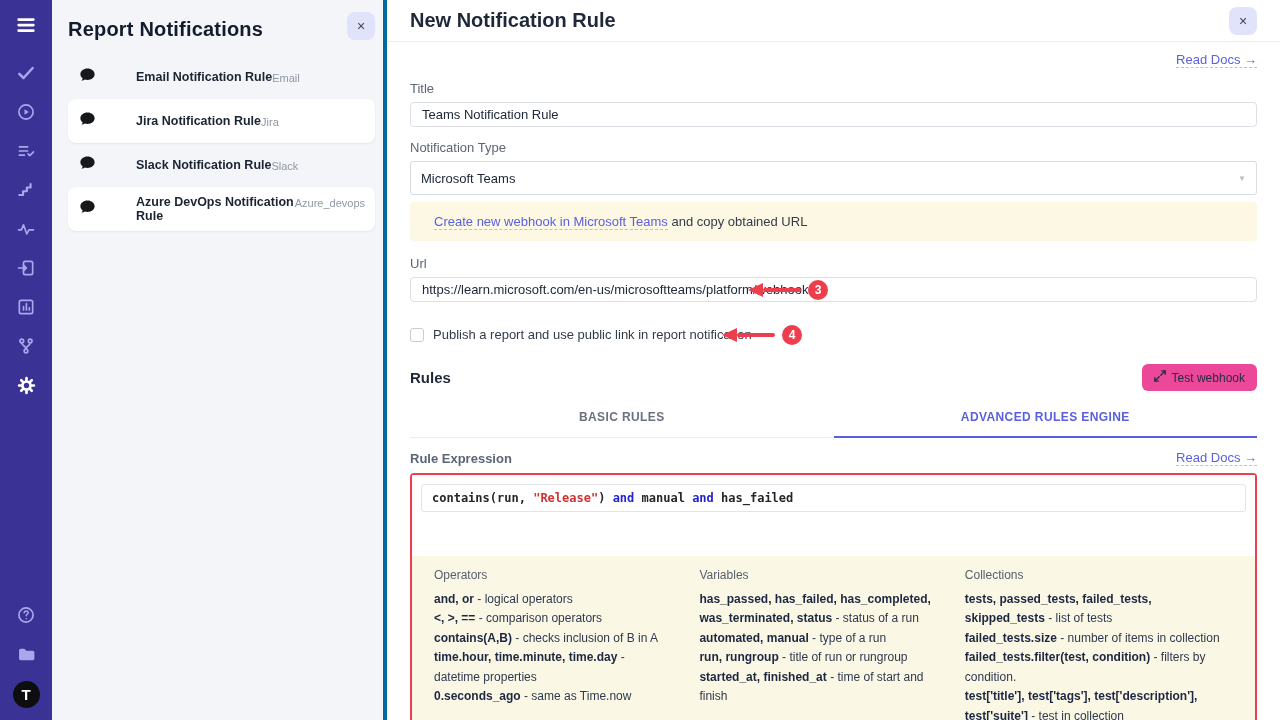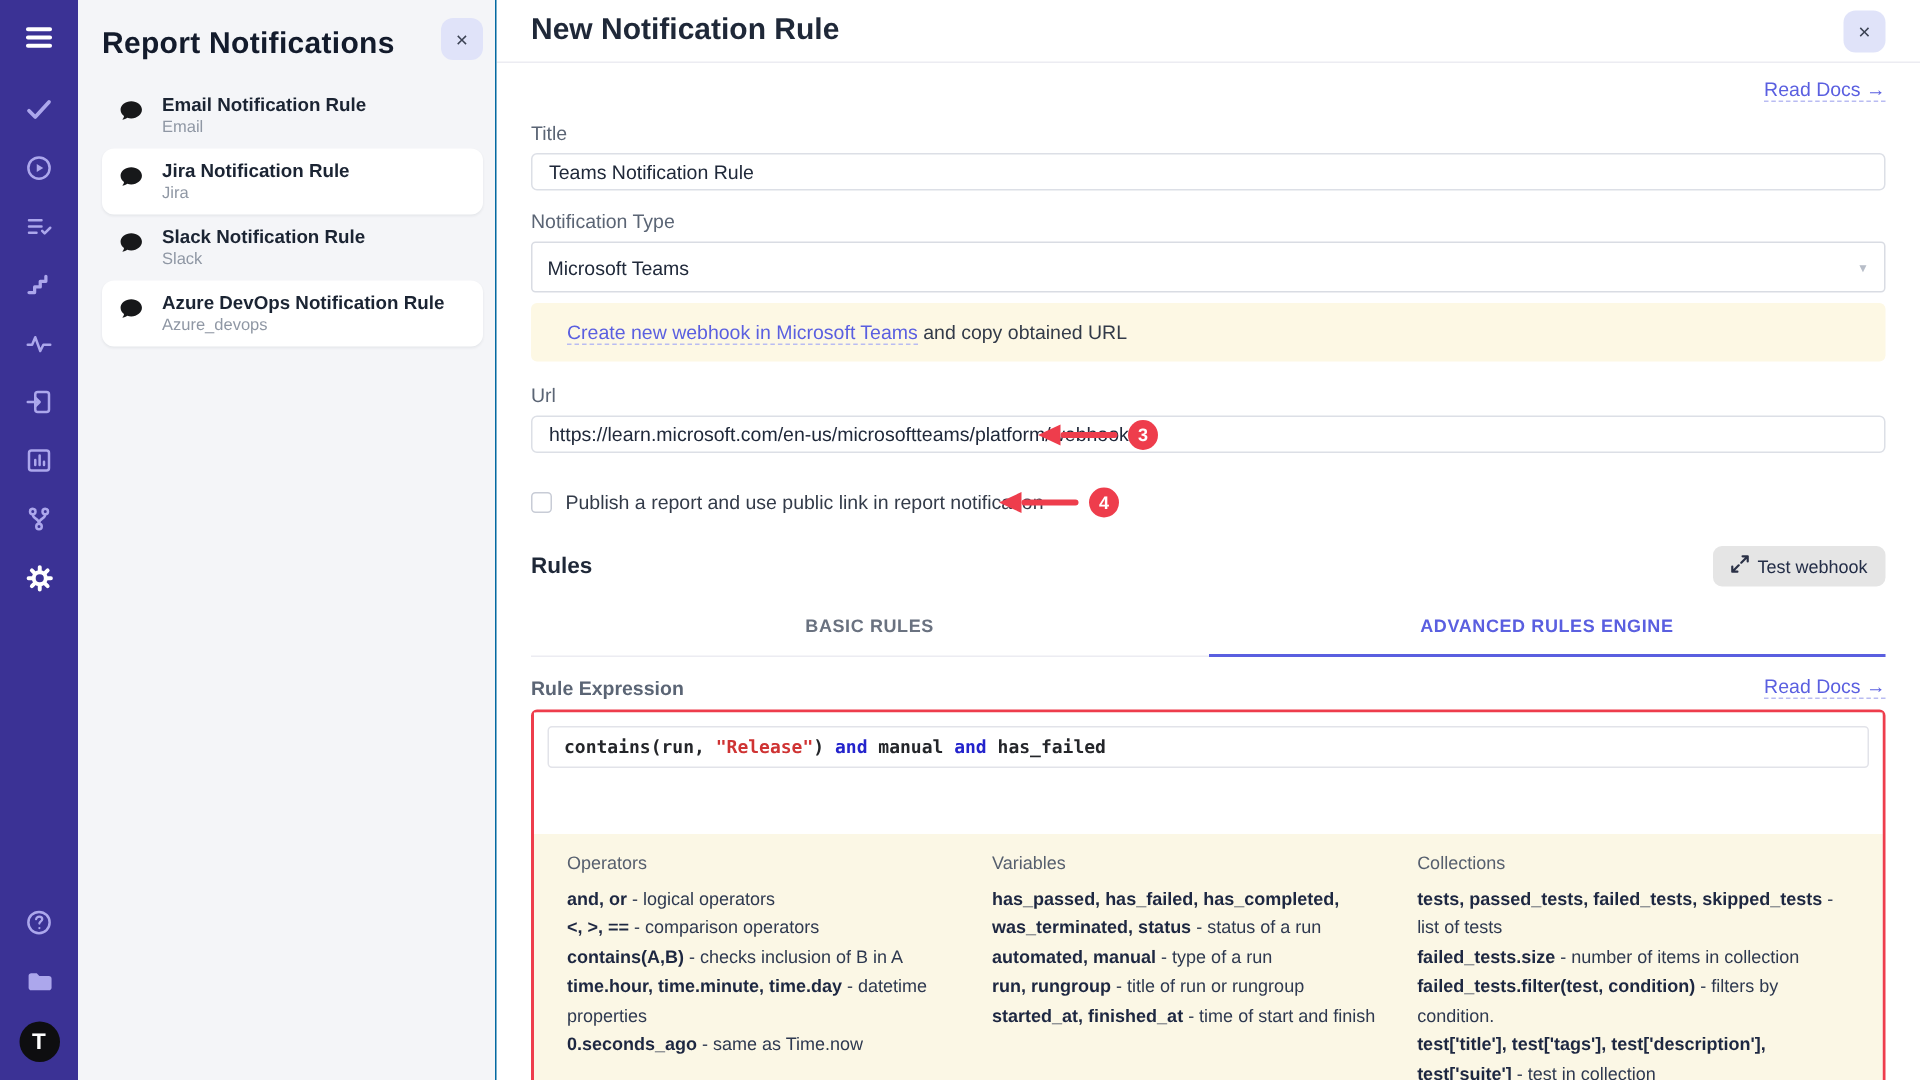--- a/index.html
+++ b/index.html
@@ -8,28 +8,28 @@
   .app { display:flex; width:1280px; height:720px; }
 
   
   .rail { width:52px; background:#3b3295; display:flex; flex-direction:column; align-items:center; padding:13px 0 12px; flex-shrink:0; }
   .rail-icon { width:24px; height:24px; display:flex; align-items:center; justify-content:center; margin-bottom:15px; cursor:pointer; }
   .rail-icon.menu { margin-bottom:24px; }
   .rail-spacer { flex:1; }
   .avatar { width:27px; height:27px; border-radius:50%; background:#0e0e10; color:#fff; font-weight:800; font-size:15px; display:flex; align-items:center; justify-content:center; }
 
   
-  .panel { width:279px; background:#f4f5f8; border-right:1px solid #0369a1; padding:12px 8px 0 16px; position:relative; flex-shrink:0; }
+  .panel { width:335px; background:#f4f5f8; border-right:4px solid #0369a1; padding:12px 8px 0 16px; position:relative; flex-shrink:0; }
   .panel-head { display:flex; align-items:flex-start; }
   .panel-title { font-size:20px; font-weight:800; color:#131b2c; letter-spacing:.2px; padding-top:6px; }
   .close-btn { width:28px; height:28px; border:none; background:#e0e3f9; border-radius:8px; color:#3c4354; font-size:14px; line-height:1; cursor:pointer; margin-left:auto; }
   .items { margin-top:14px; }
   .item { display:flex; align-items:center; gap:11px; height:44px; padding:0 10px; border-radius:8px; cursor:pointer; }
   .item.card { background:#fff; box-shadow:0 1px 2px rgba(20,25,40,.07); }
-  .item-txt { display:flex; flex-direction:column; }
+  .item-txt { display:flex; flex-direction:row;margin-left:28px; }
   .item-title { font-size:12.5px; font-weight:700; color:#1b2433; }
   .item-sub { font-size:11px; color:#8f97a4; margin-top:2px; }
 
   
   .content { flex:1; background:#fff; display:flex; flex-direction:column; }
   .topbar { height:42px; display:flex; align-items:center; padding:0 23px; border-bottom:1px solid #ececf2; flex-shrink:0; }
   .topbar h1 { font-size:20px; font-weight:700; color:#1f2838; }
   .body { padding:0 23px; position:relative; }
 
   .docs-row { display:flex; justify-content:flex-end; margin-top:10px; }
@@ -40,21 +40,21 @@
   .sel { width:100%; height:23px; border:1px solid #d9dce3; border-radius:3px; display:flex; align-items:center; padding:16px 10px; font-size:13px; color:#20293a; background:#fff; cursor:pointer; }
   .sel .caret { margin-left:auto; font-size:8px; color:#b7bdc8; }
 
   .info-box { margin-top:7px; background:#fdf8e4; border-radius:4px; padding:12px 24px; font-size:13px; color:#333b49; }
 
   .check-row { display:flex; align-items:center; gap:9px; margin-top:25px; position:relative; font-size:13px; color:#333b49; }
   .checkbox { width:14px; height:14px; border:1px solid #c8ccd6; border-radius:3px; background:#fff; cursor:pointer; flex-shrink:0; }
 
   .rules-row { display:flex; align-items:center; margin-top:22px; }
   .rules-row h2 { font-size:15px; font-weight:700; color:#1f2838; }
-  .btn-soft { background:#e5e5e5; color:#232d47; border:none; border-radius:6px; padding:6px 12px; font-size:12px; cursor:pointer; display:flex; align-items:center; gap:6px; font-family:"Liberation Sans",sans-serif; }
+  .btn-soft { background:#ec4899; color:#232d47; border:none; border-radius:6px; padding:6px 12px; font-size:12px; cursor:pointer; display:flex; align-items:center; gap:6px; font-family:"Liberation Sans",sans-serif; }
   .btn-soft.right { margin-left:auto; }
 
   .tabs { display:flex; border-bottom:1px solid #ececf2; margin-top:8px; }
   .tab { flex:1; text-align:center; padding:11px 0 12px; font-size:12px; font-weight:600; letter-spacing:.4px; color:#6a7280; cursor:pointer; }
   .tab.active { color:#5a5fe0; border-bottom:2px solid #5a5fe0; margin-bottom:-1px; }
 
   .expr-row { display:flex; align-items:center; margin-top:12px; margin-bottom:7px; }
   .expr-row .f-label { margin:0;font-weight:bold; }
   .expr-row .link { margin-left:auto; }
 

